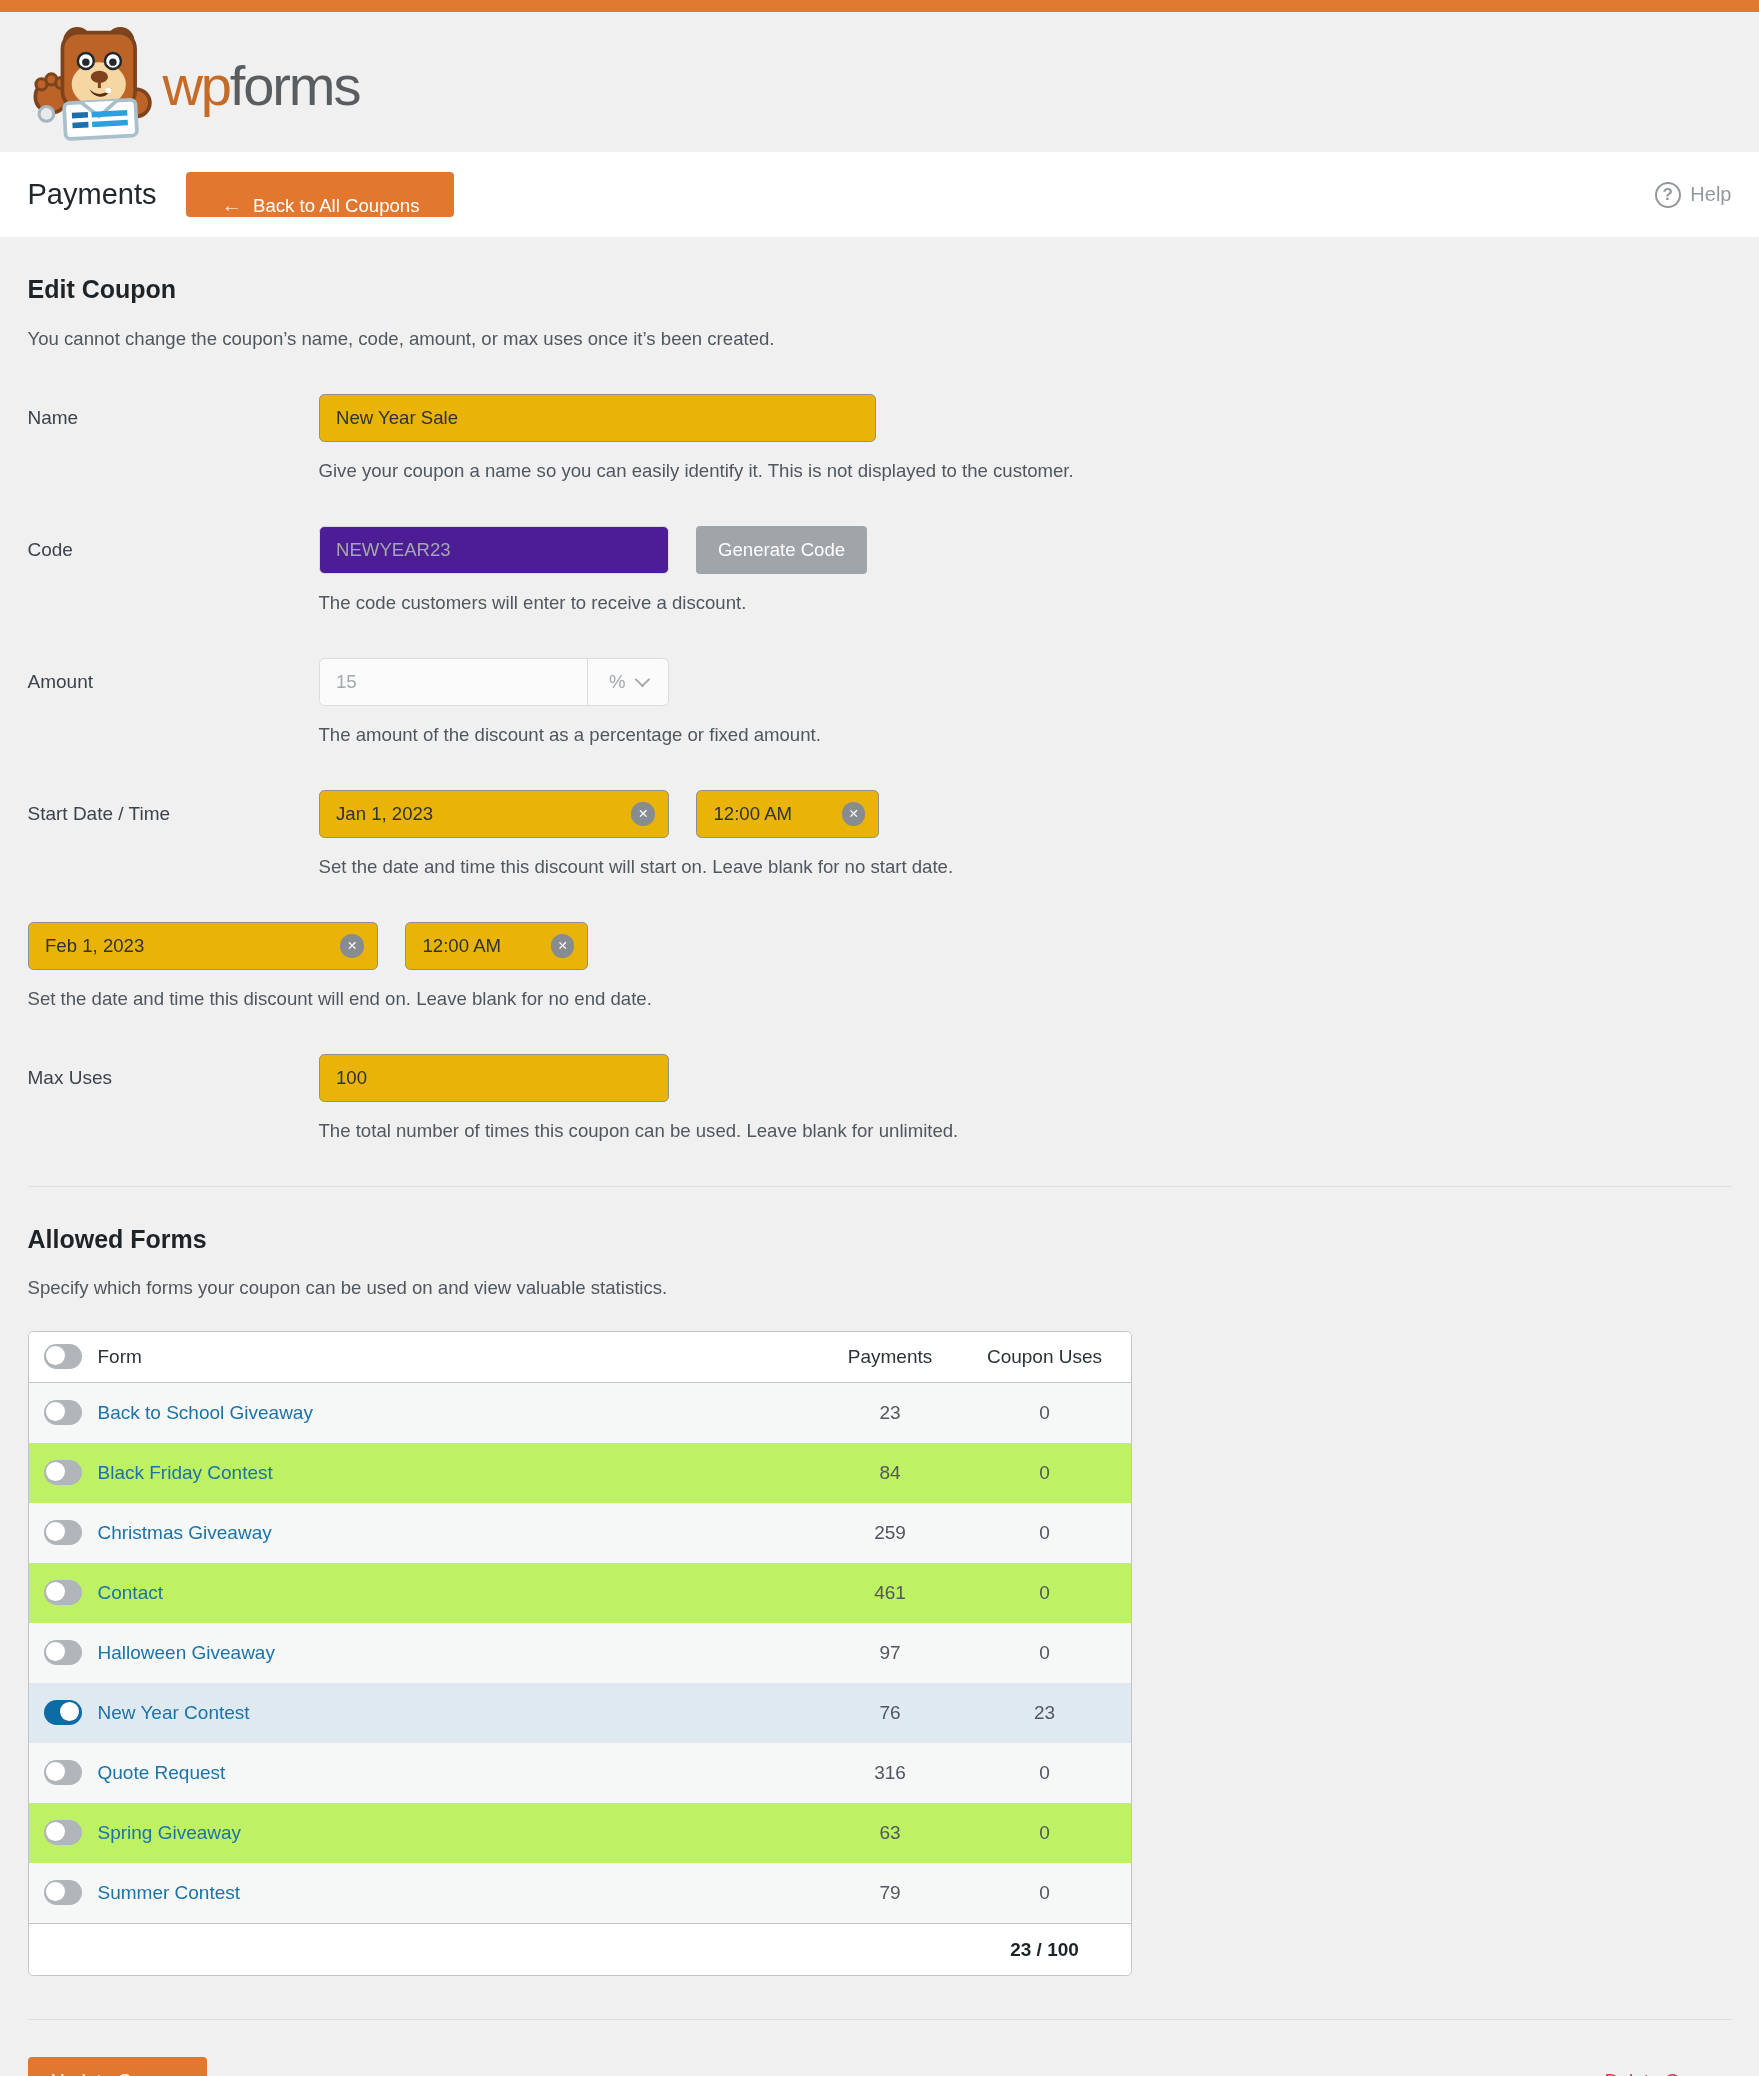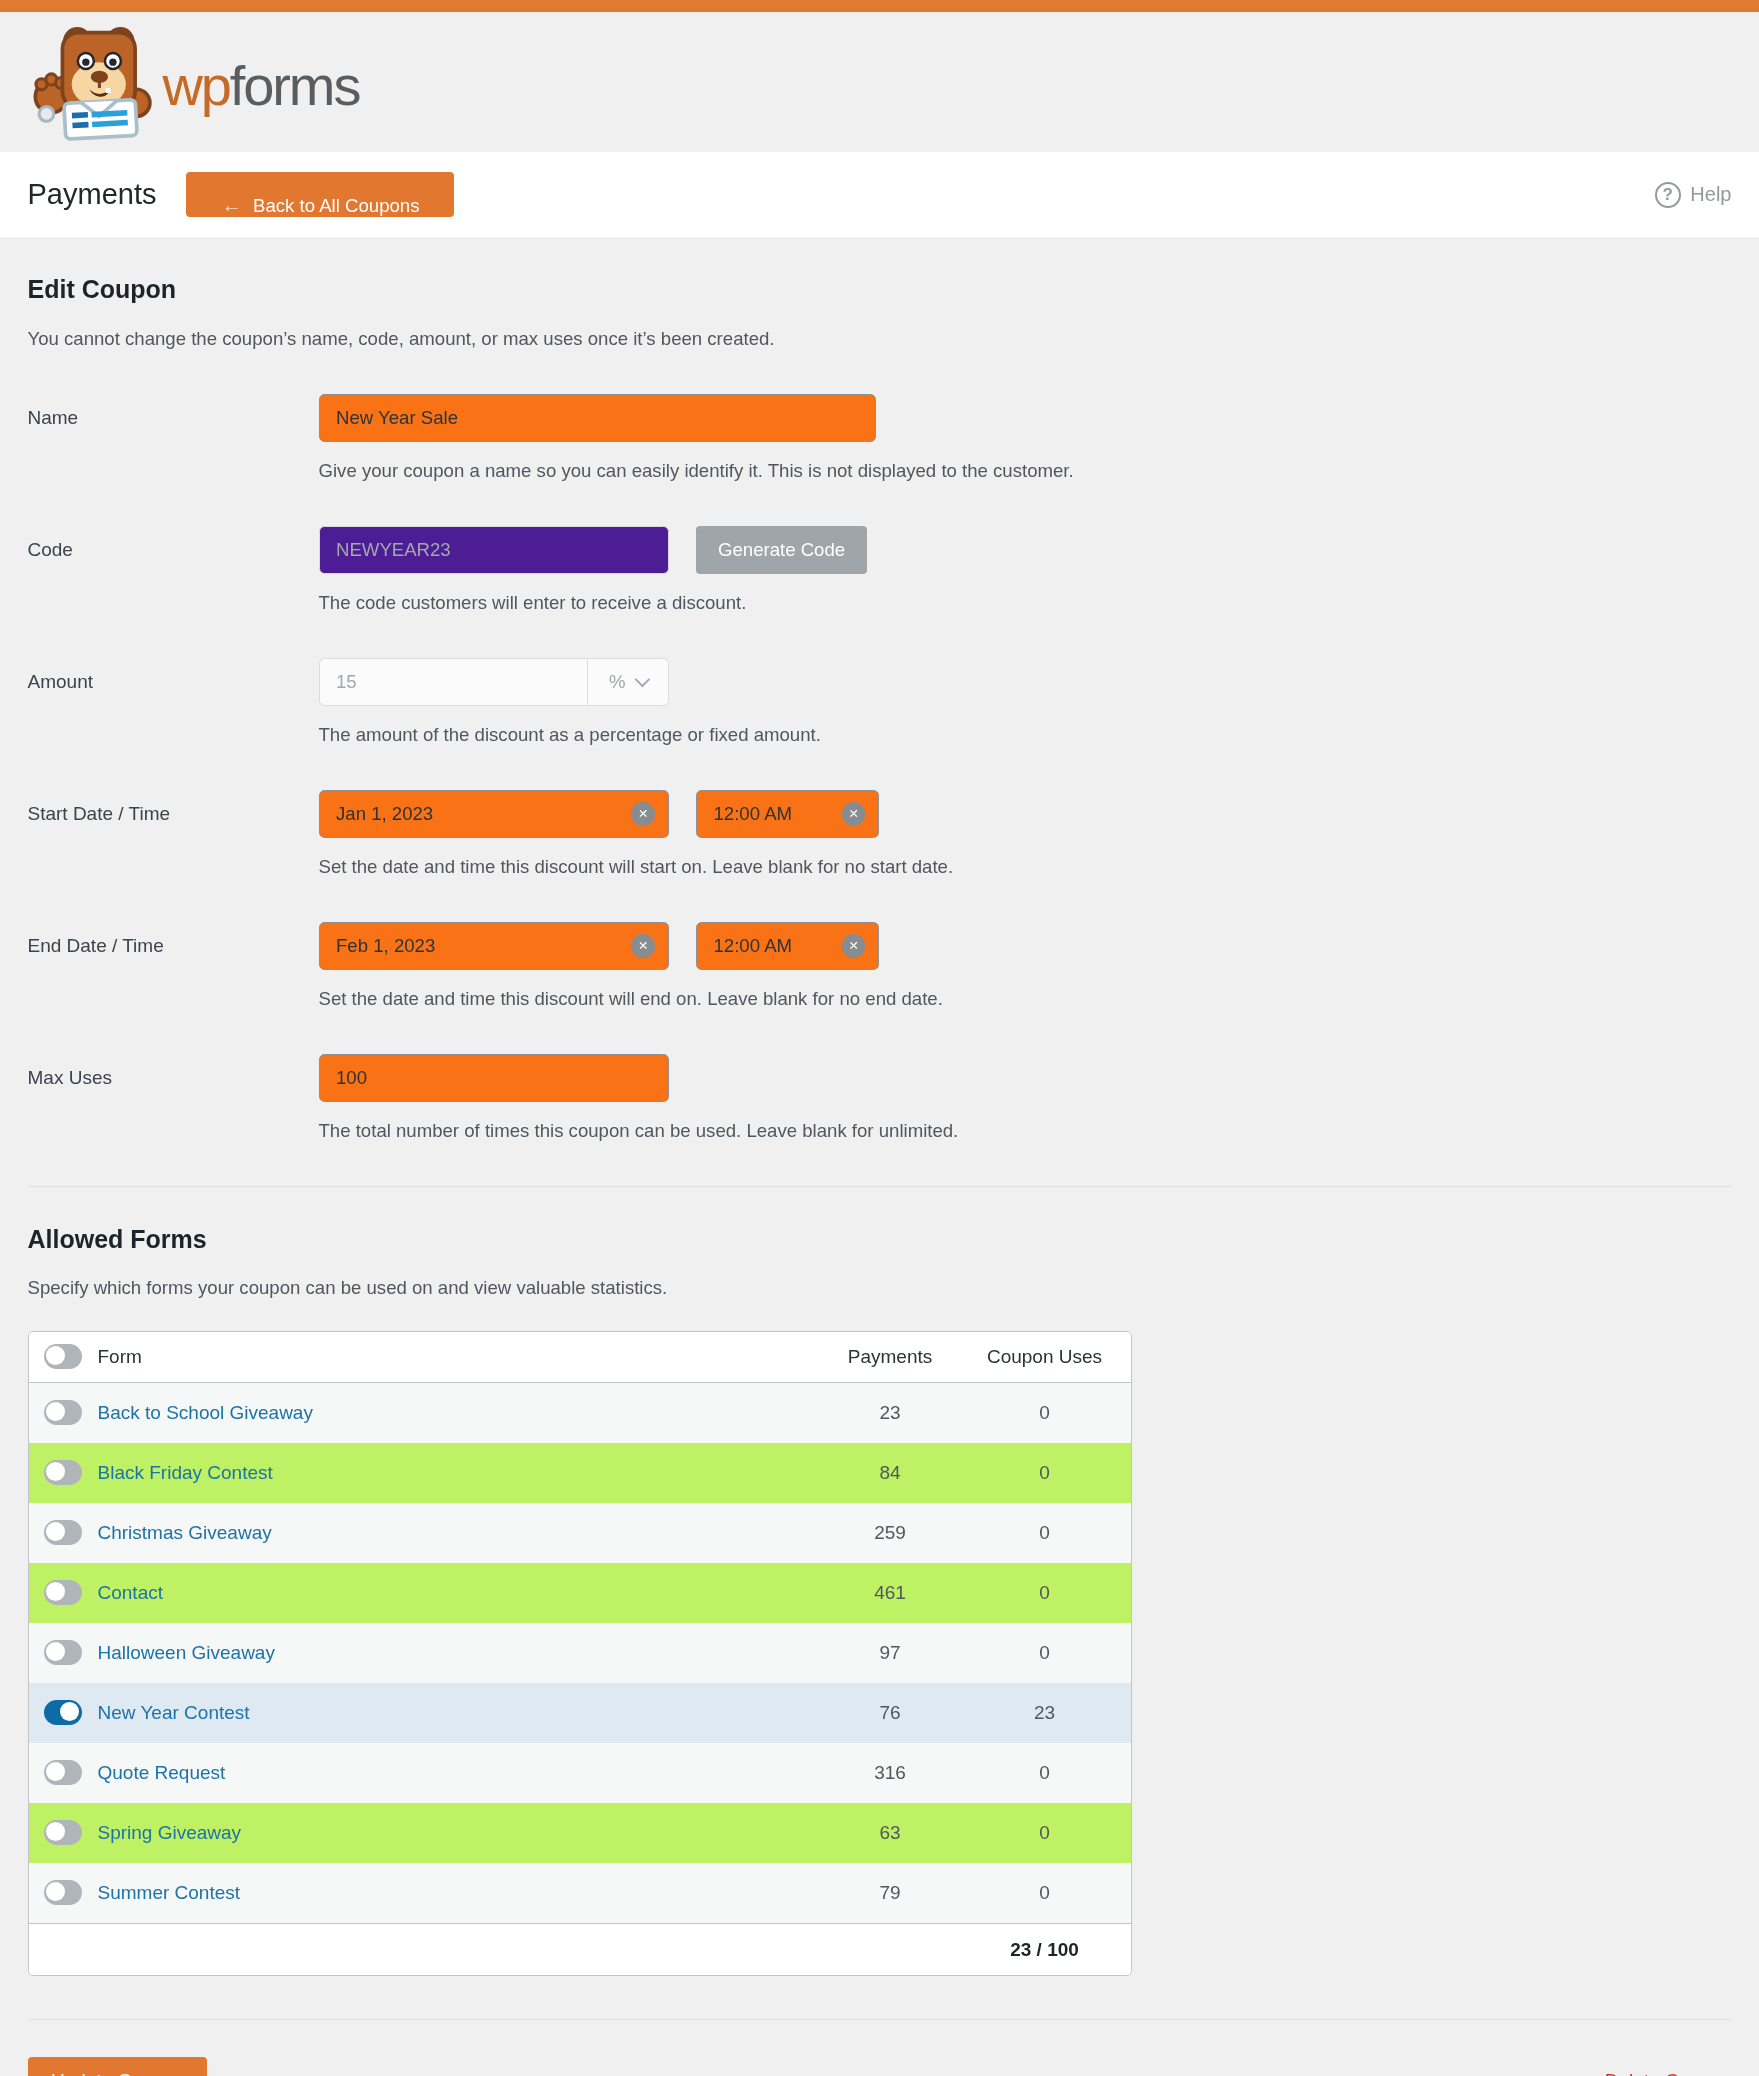--- a/index.html
+++ b/index.html
@@ -50,21 +50,21 @@
   .help-label{font-size:20px;color:#95989b;}
   
   .content{padding:0 27.5px 27.5px;}
   h2.section-heading{font-size:25px;font-weight:600;color:var(--heading);margin-top:38px;}
   .section-desc{font-size:18.6px;color:var(--body-text);margin-top:23.4px;margin-bottom:44px;}
   .field-row{display:flex;margin-bottom:44px;}
   .field-label{width:291px;flex:0 0 291px;font-size:19px;font-weight:500;color:var(--label);padding-top:13.7px;}
   .field-col{flex:1;}
   .field-help{margin-top:18px;font-size:18.6px;color:var(--body-text);}
   .inp{
-    height:48px;border:1.4px solid var(--border-dark);border-radius:5.5px;background:#f97316;
+    height:48px;border:1.4px solid var(--border-dark);border-radius:5.5px;background:#eab308;
     font-size:18.6px;color:#2c3338;padding:0 16.5px;font-family:inherit;outline:none;
   }
   .inp:disabled,.inp.disabled{border-color:var(--border-light);background:#4c1d95;color:var(--muted);}
   .inp-name{width:557px;}
   .inp-code{width:350px;}
   .inp-max{width:350px;}
   .inline-field{display:flex;align-items:flex-start;}
   .btn-generate{
     margin-left:27.5px;height:48px;padding:0 22px;border:none;border-radius:4.1px;
     background:#a0a5aa;color:#fff;font-size:18.6px;font-family:inherit;
@@ -227,21 +227,20 @@
         <span class="dt-wrap">
           <input class="inp inp-time" value="12:00 AM" style="">
           <span class="clear-icon"></span>
         </span>
       </div>
       <div class="field-help">Set the date and time this discount will start on. Leave blank for no start date.</div>
     </div>
   </div>
 
   <div class="field-row">
-    <div class="field-label">End Date / Time</div>
     <div class="field-col">
       <div class="inline-field">
         <span class="dt-wrap">
           <input class="inp inp-date" value="Feb 1, 2023" style="">
           <span class="clear-icon"></span>
         </span>
         <span class="dt-wrap">
           <input class="inp inp-time" value="12:00 AM" style="">
           <span class="clear-icon"></span>
         </span>

